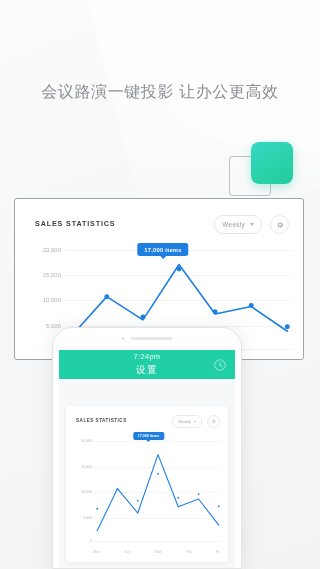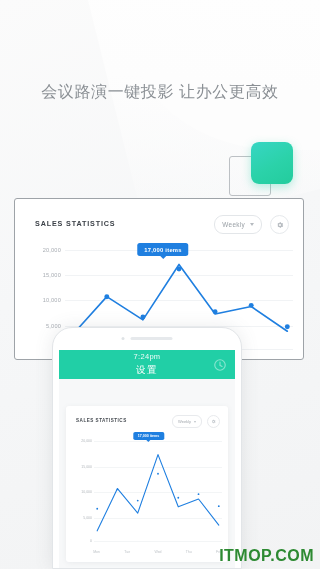--- a/index.html
+++ b/index.html
@@ -544,14 +544,13 @@
           <span style="left:2%">Mon</span>
           <span style="left:26%">Tue</span>
           <span style="left:50%">Wed</span>
           <span style="left:74%">Thu</span>
           <span style="left:97%">Fri</span>
         </div>
       </div>
     </div>
   </div>
 
-  <div class="watermark">ITMOP.COM</div>
 </div>
 
 </body></html>

